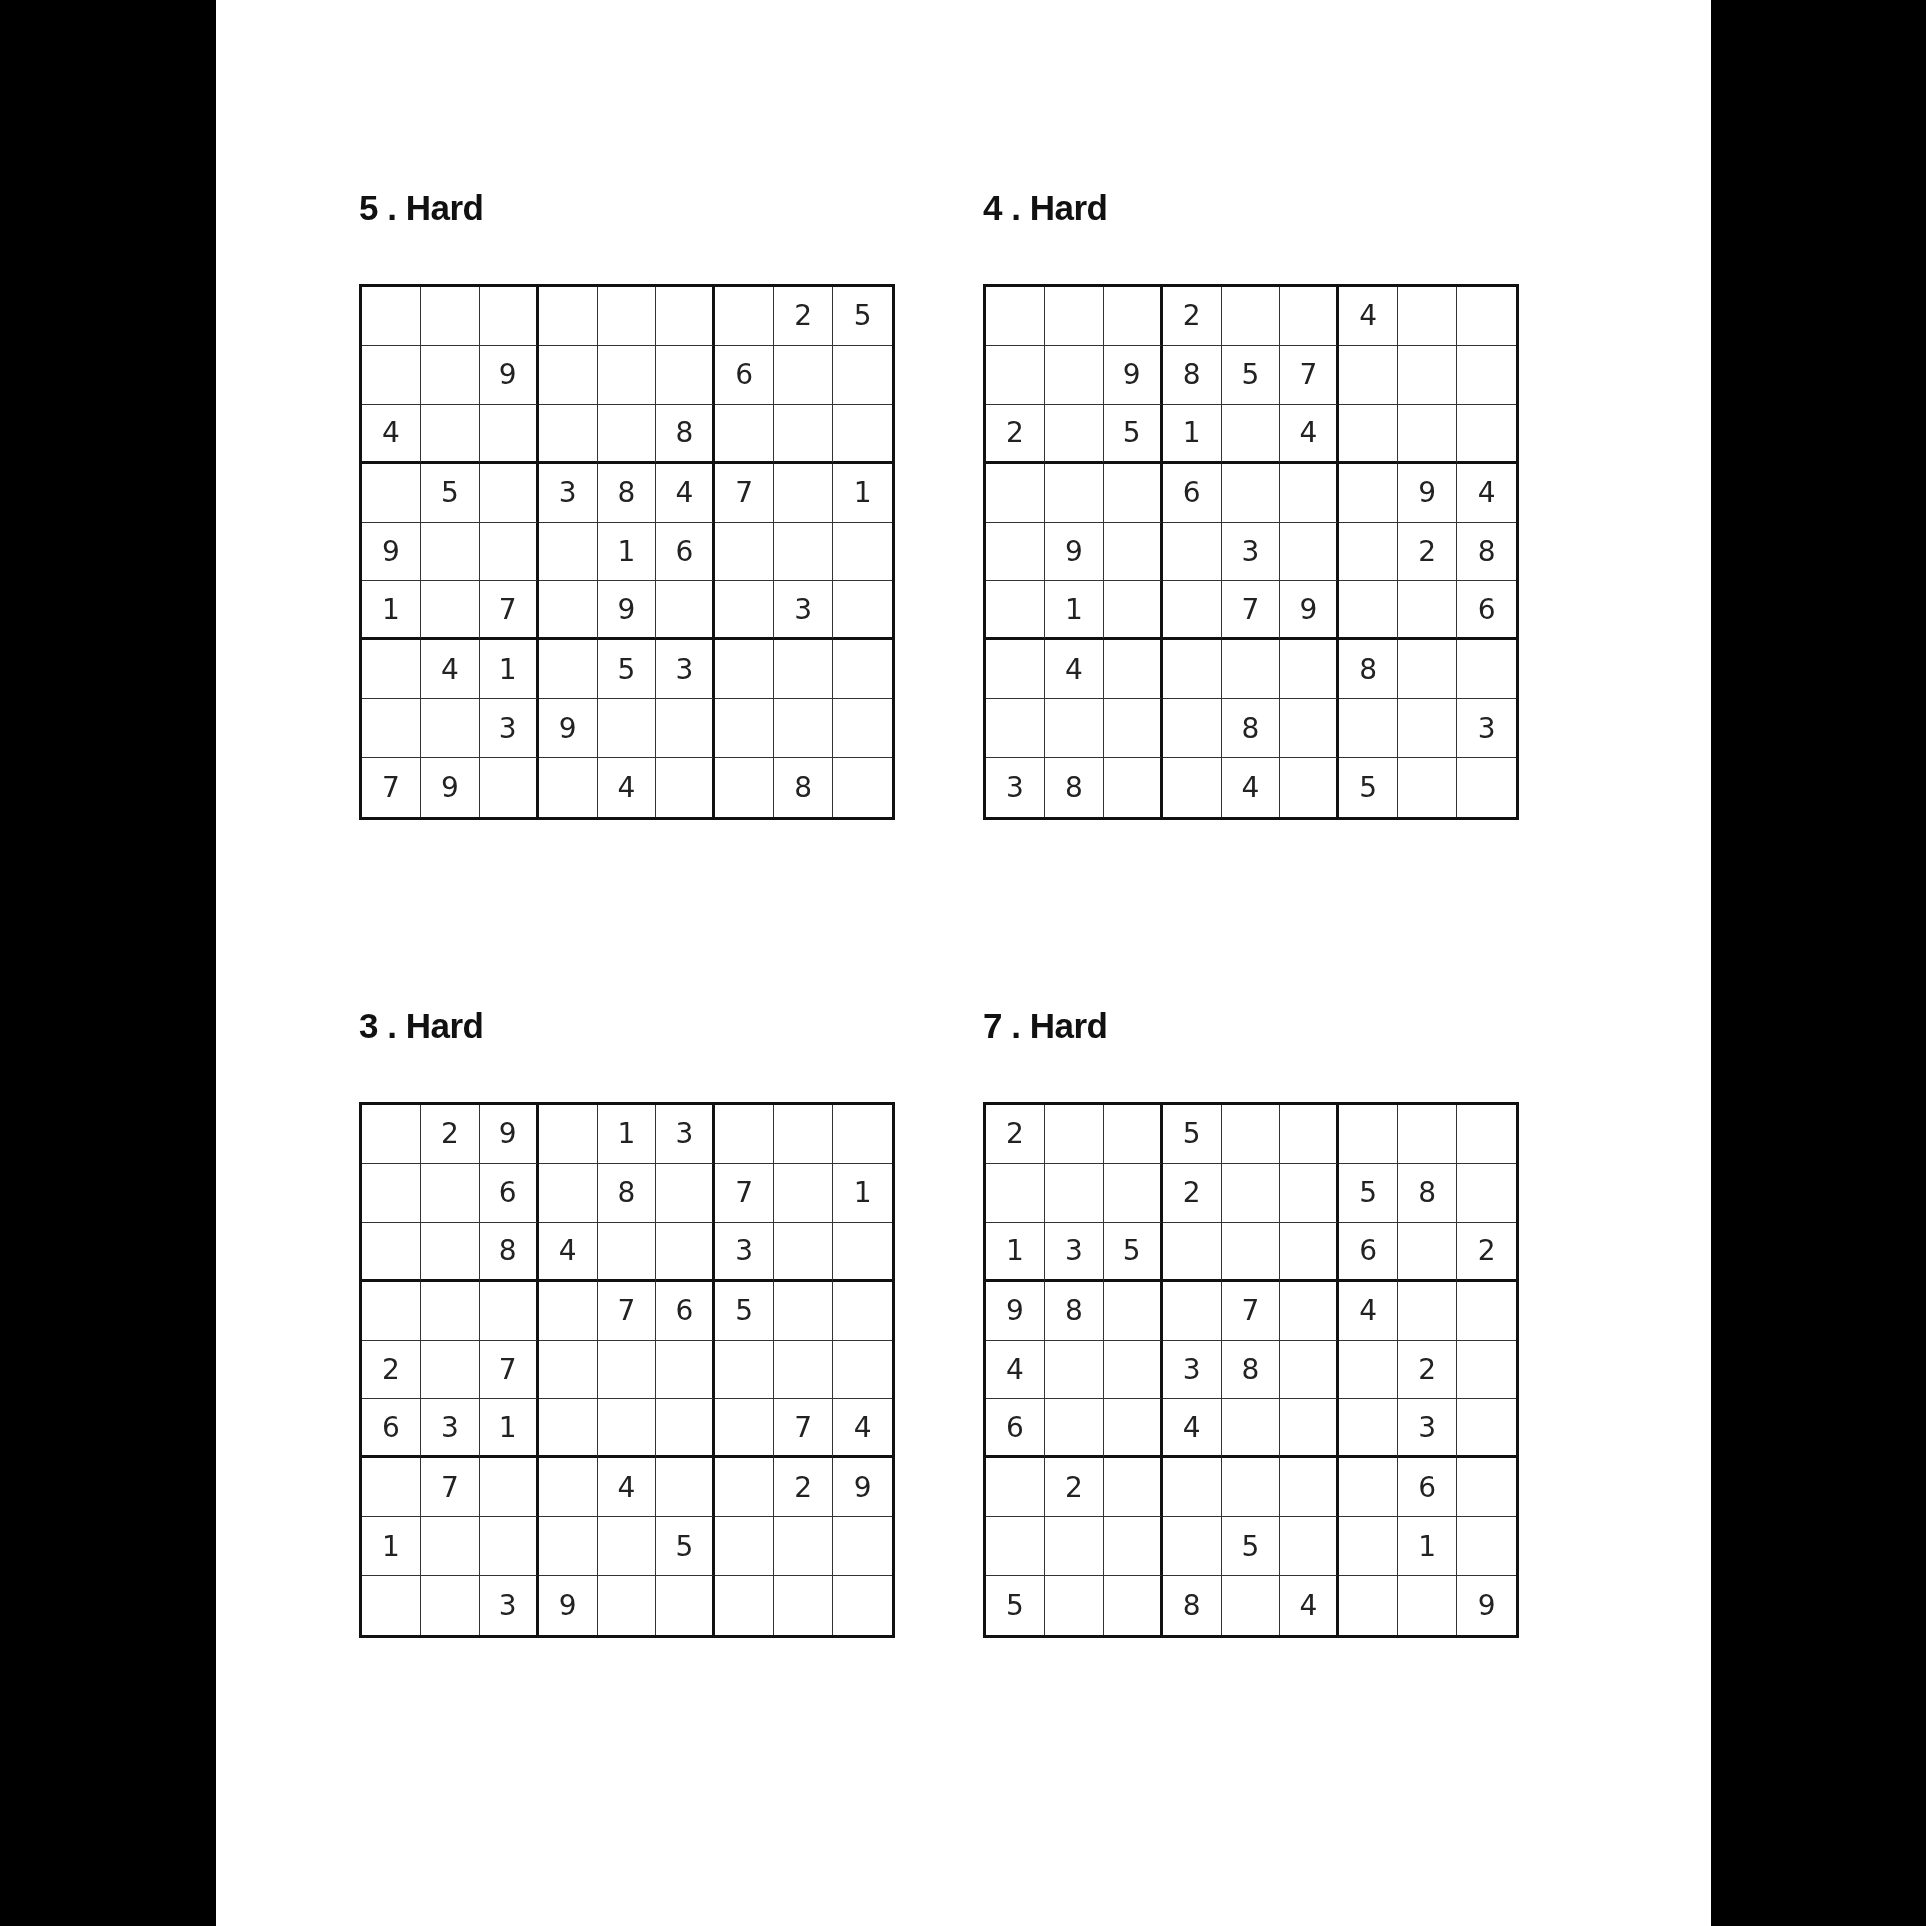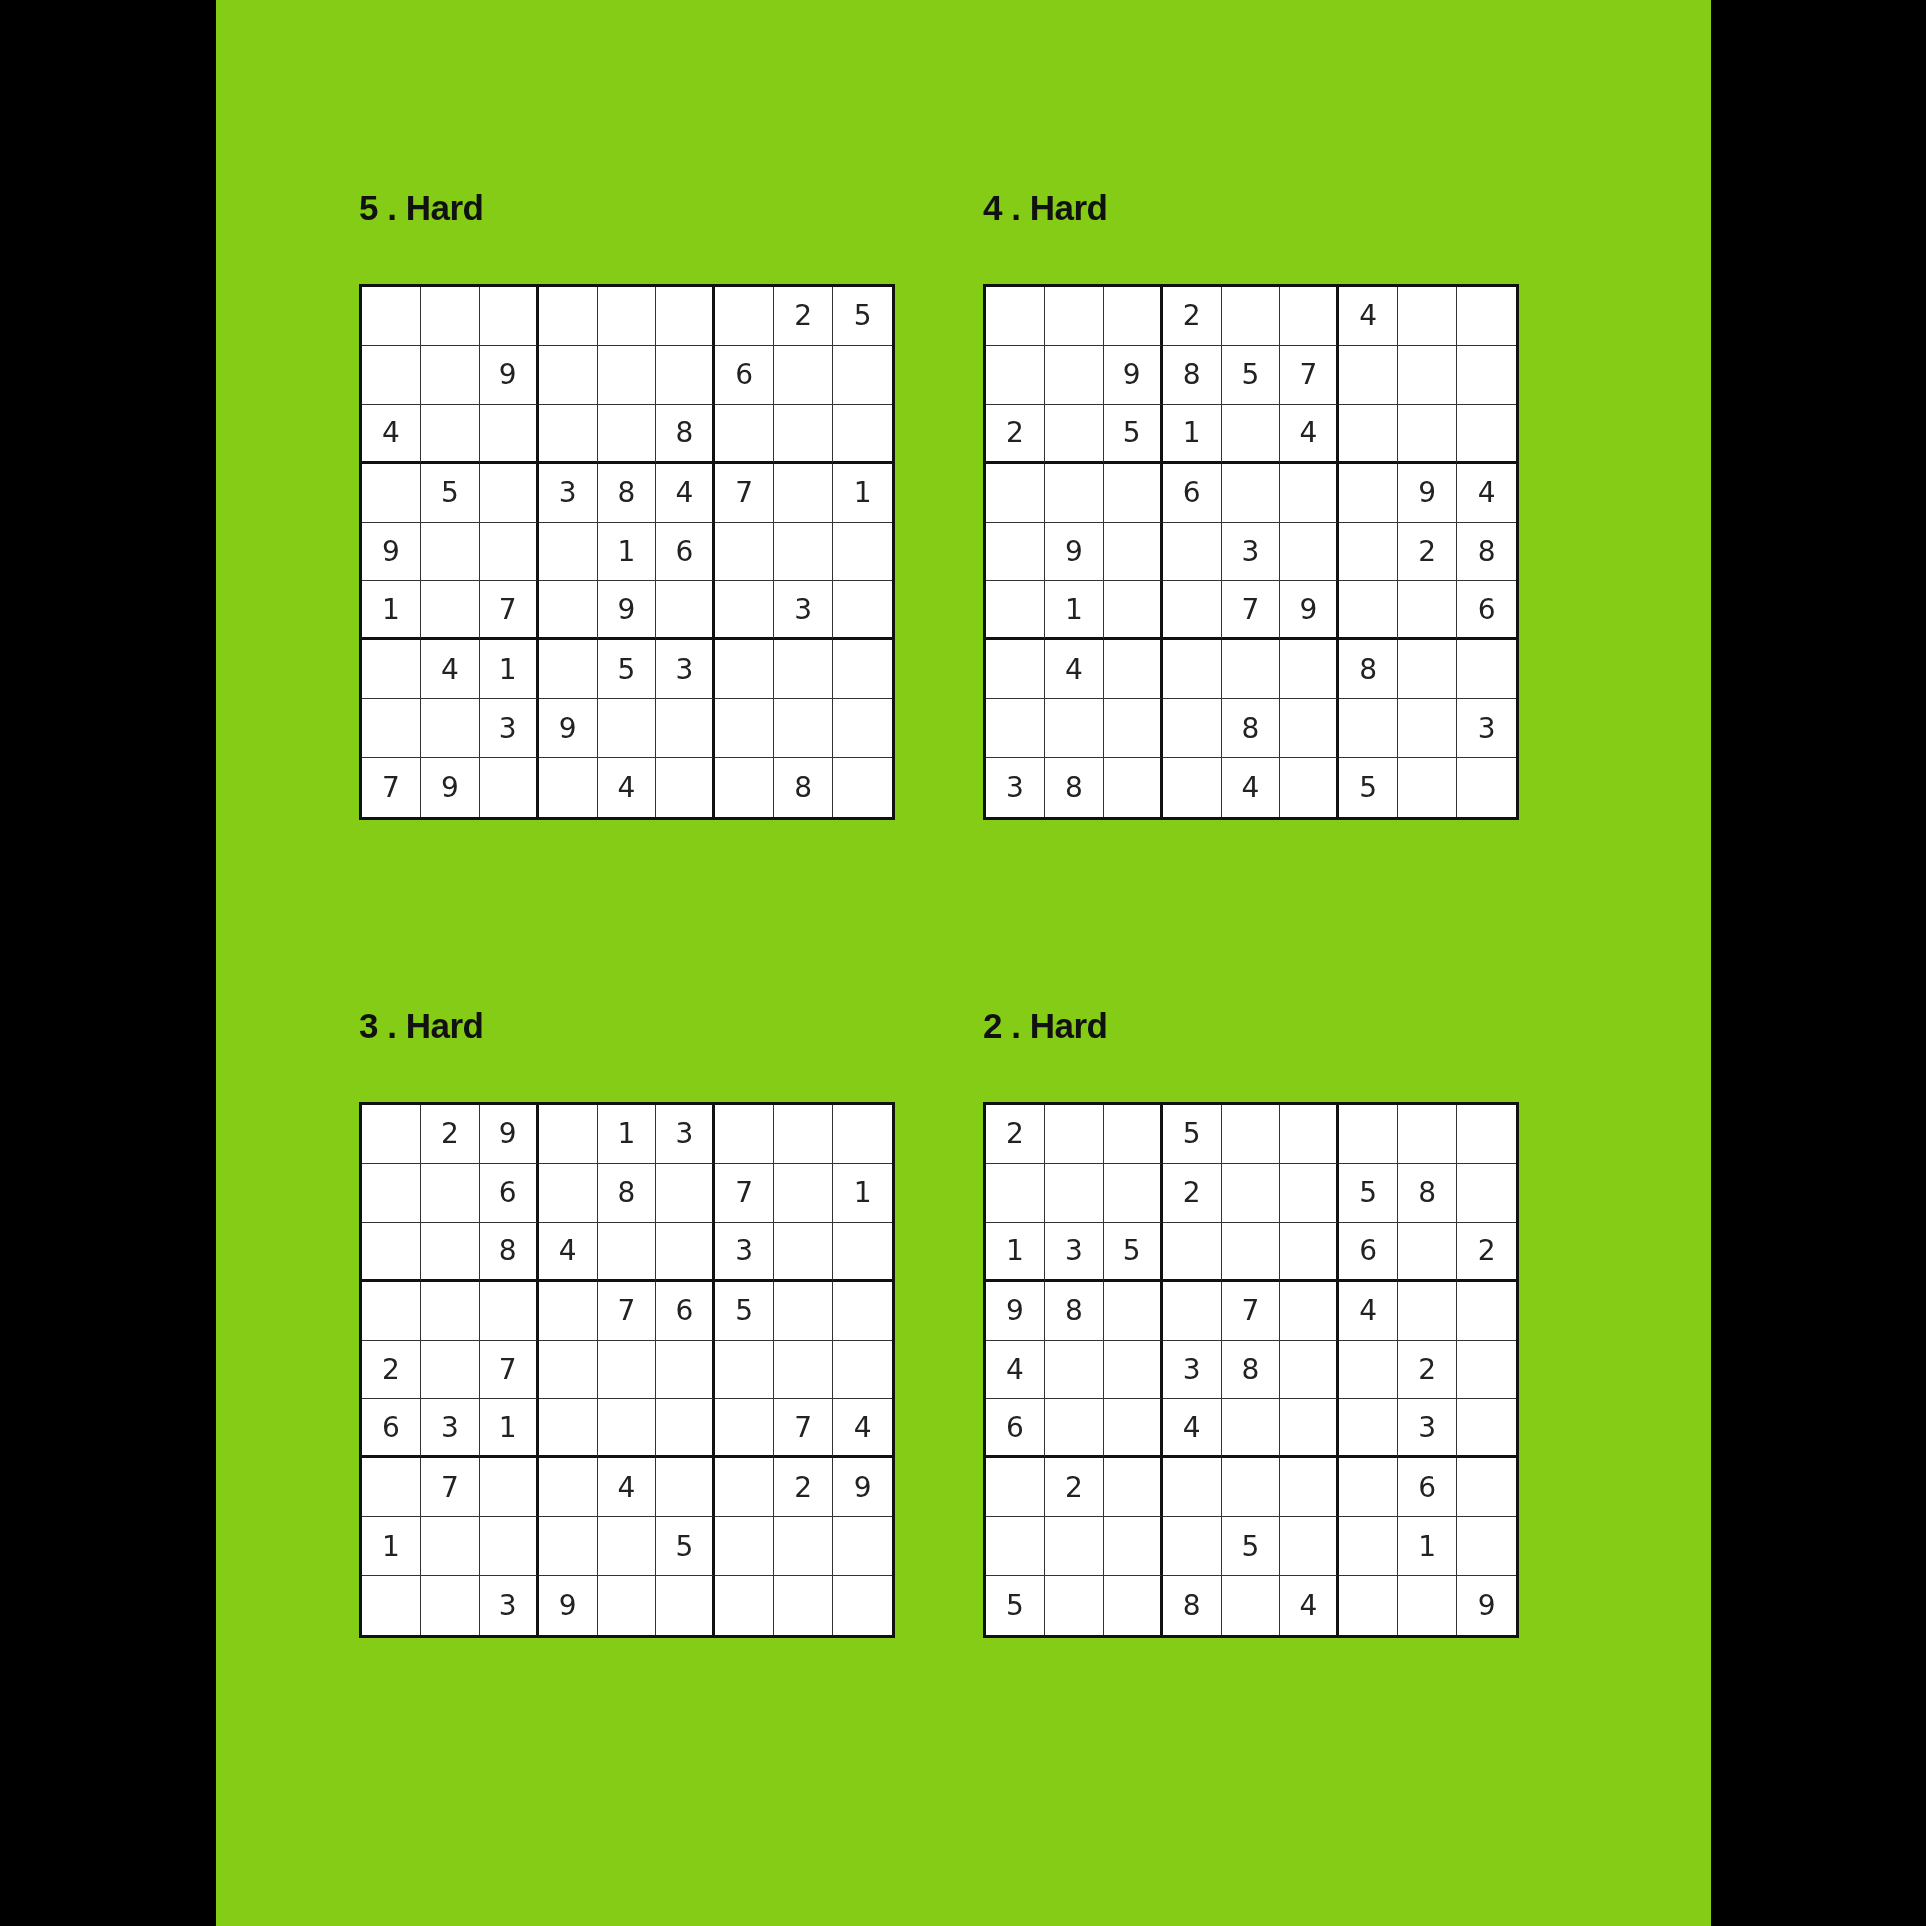--- a/index.html
+++ b/index.html
@@ -1,21 +1,21 @@
 <!DOCTYPE html>
 <html><head>
 <meta charset="utf-8">
 <style>
   html, body { margin: 0; padding: 0; }
   body {
     width: 1927px; height: 1927px; background: #000000; position: relative; overflow: hidden;
     font-family: "DejaVu Sans", sans-serif;
   }
   .page {
-    position: absolute; left: 216px; top: 0; width: 1495px; height: 1927px; background: #84cc16;
+    position: absolute; left: 216px; top: 0; width: 1495px; height: 1927px; background: #ffffff;
   }
   .puzzle { position: absolute; width: 536px; }
   .puzzle-title {
     position: absolute; left: 0; top: 0; margin: 0;
     font-family: "Liberation Sans", sans-serif; font-weight: bold; font-size: 35px;
     color: #111111; letter-spacing: -0.5px; white-space: nowrap;
   }
   .grid {
     position: absolute; left: 0; width: 536px; height: 536px; box-sizing: border-box;
     border: 3px solid #111111;
@@ -293,21 +293,21 @@
         <div class="cell r-last">9</div>
         <div class="cell r-last"></div>
         <div class="cell box-r r-last"></div>
         <div class="cell r-last"></div>
         <div class="cell r-last"></div>
         <div class="cell c-last r-last"></div>
       </div>
   </section>
 
   <section class="puzzle" style="left:767px; top:1006px;">
-    <h2 class="puzzle-title">2 . Hard</h2>
+    <h2 class="puzzle-title">7 . Hard</h2>
     <div class="grid" style="top:96px;">
         <div class="cell">2</div>
         <div class="cell"></div>
         <div class="cell box-r"></div>
         <div class="cell">5</div>
         <div class="cell"></div>
         <div class="cell box-r"></div>
         <div class="cell"></div>
         <div class="cell"></div>
         <div class="cell c-last"></div>

